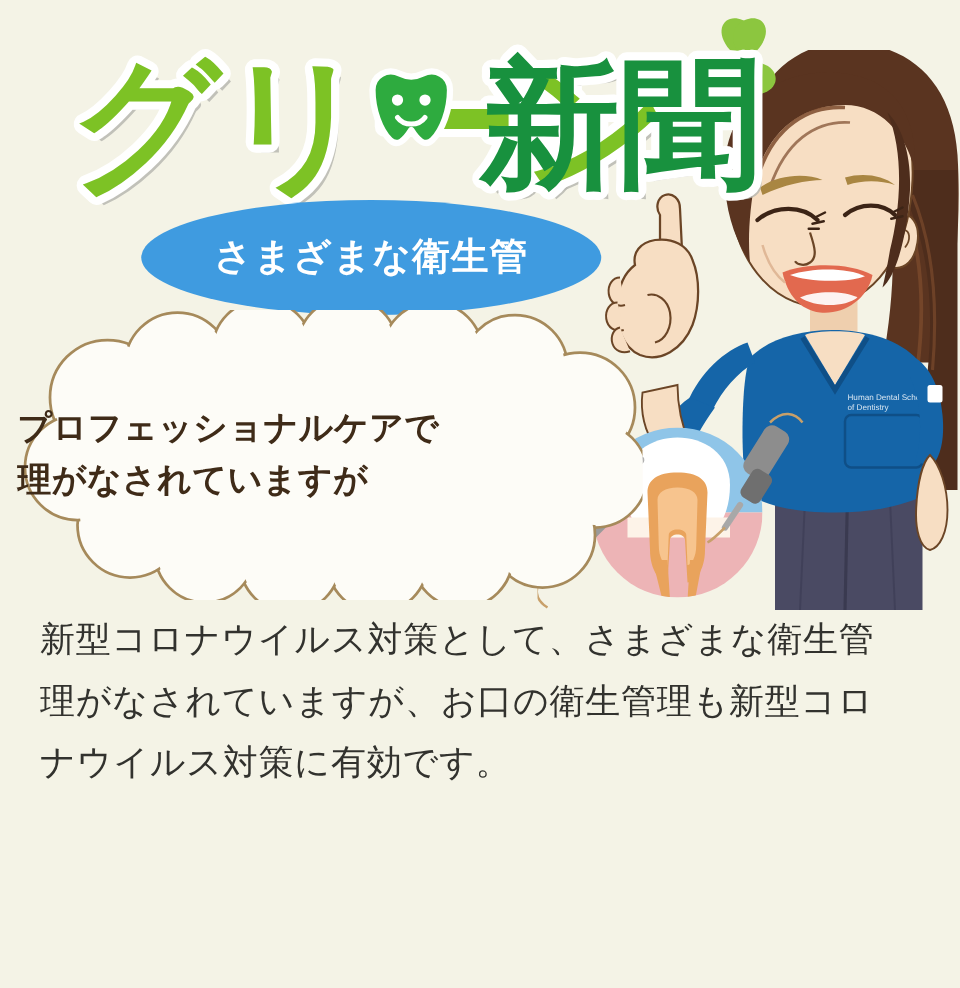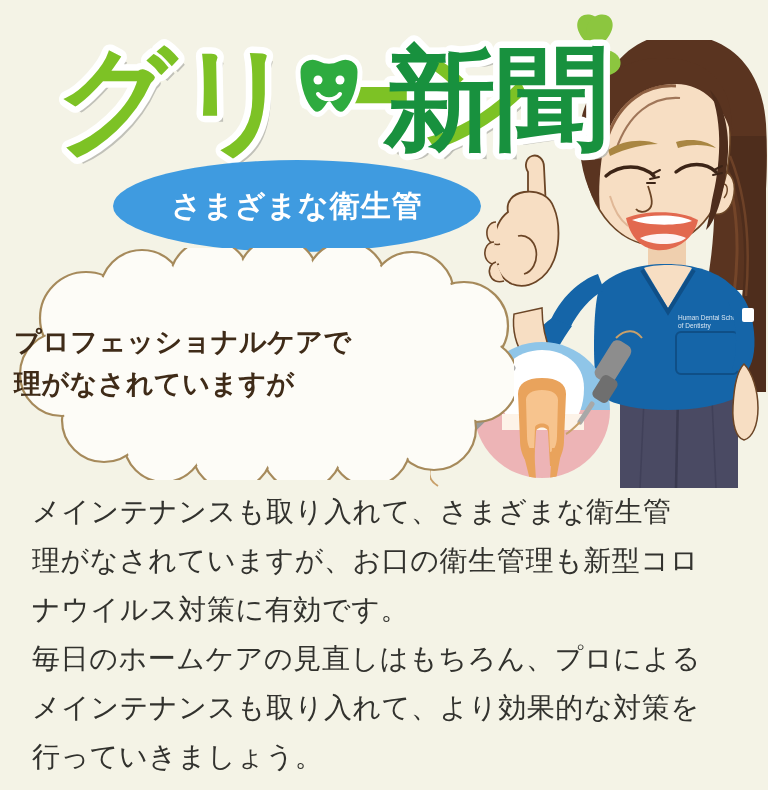--- a/index.html
+++ b/index.html
@@ -286,21 +286,18 @@
         <rect x="48" y="44" width="410" height="150" rx="40"></rect>
       </g>
     </svg>
   </div>
   <div id="cloud-text">
     <div>プロフェッショナルケアで</div>
     <div>理がなされていますが</div>
   </div>
 
   <div id="body-copy">
-    <p>メインテナンスも取り入れて、さまざまな衛生管
+    <p>新型コロナウイルス対策として、さまざまな衛生管
 理がなされていますが、お口の衛生管理も新型コロ
 ナウイルス対策に有効です。</p>
-    <p>毎日のホームケアの見直しはもちろん、プロによる
-メインテナンスも取り入れて、より効果的な対策を
-行っていきましょう。</p>
   </div>
 
 </div>
 
 </body></html>

